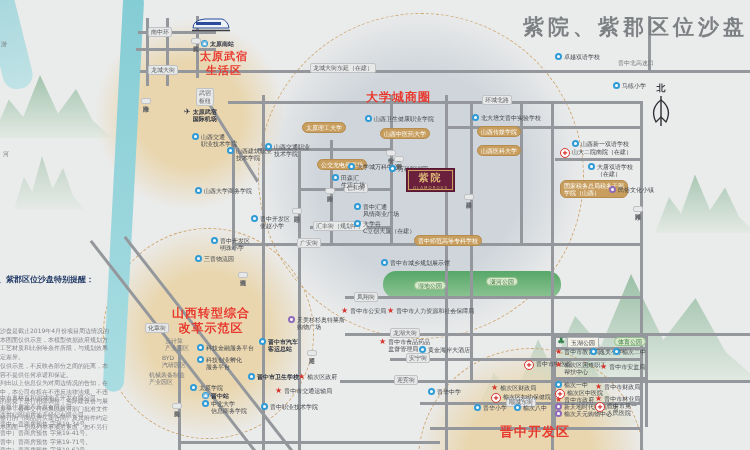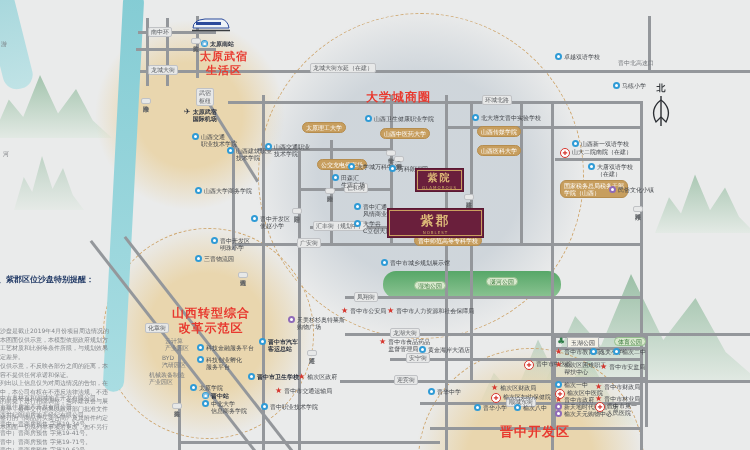--- a/index.html
+++ b/index.html
@@ -130,29 +130,26 @@
   <div class="rd" style="left:206px;top:96px;width:100px;transform:rotate(58deg)"></div>
   <div class="rd" style="left:92px;top:240px;width:275px;transform:rotate(52deg)"></div>
   <div class="rd" style="left:126px;top:236px;width:288px;transform:rotate(52deg)"></div>
 
   <svg style="position:absolute;left:191px;top:16px;z-index:7" width="40" height="17" viewBox="0 0 40 17">
     <path d="M2 12 Q2 4 14 3 L31 3 Q37 5 38 12 Z" fill="#eef3f8" stroke="#2b4a9b" stroke-width="1"></path>
     <rect x="5" y="6" width="25" height="3" fill="#2b4a9b"></rect>
     <line x1="1" y1="14.5" x2="39" y2="14.5" stroke="#3a3d41" stroke-width="1.6"></line>
   </svg>
 
-  <div class="project" style="left:415px;top:168px;width:47px;height:22px">
+  <div class="project" style="left:406px;top:168px;width:47px;height:22px">
     <div class="pname">紫院</div>
     <div class="psub">GLAMOROUS</div>
   </div>
-  <div class="project big" style="left:387px;top:208px;width:95px;height:28px">
-    <div class="pname">紫郡</div>
-    <div class="psub">NOBLEST</div>
-  </div>
-
+
+  <div class="title">紫院、紫郡区位沙盘</div>
 
   <div class="compass">
     <div class="n">北</div>
     <svg width="26" height="32" viewBox="0 0 26 32">
       <line x1="13" y1="1" x2="13" y2="31" stroke="#2b2e33" stroke-width="1.4"></line>
       <path d="M13 5 C5 11 4 19 8 27 L13 22" fill="none" stroke="#2b2e33" stroke-width="1.3"></path>
       <path d="M13 5 C21 11 22 19 18 27 L13 22" fill="none" stroke="#2b2e33" stroke-width="1.3"></path>
     </svg>
   </div>
 

